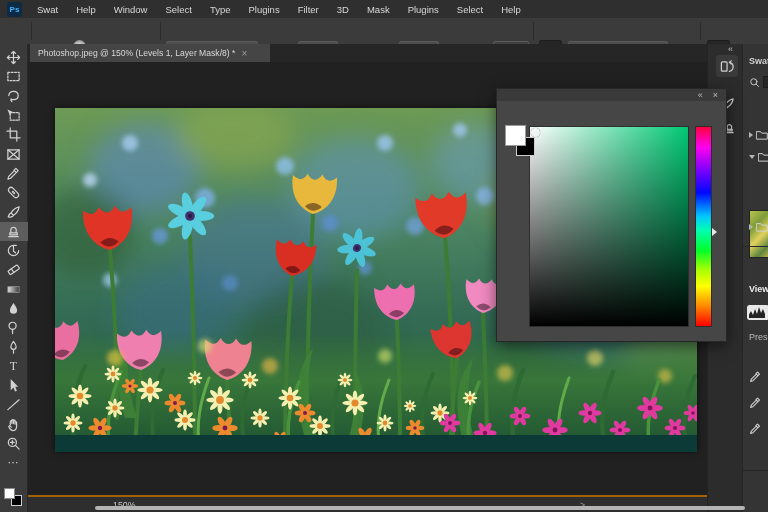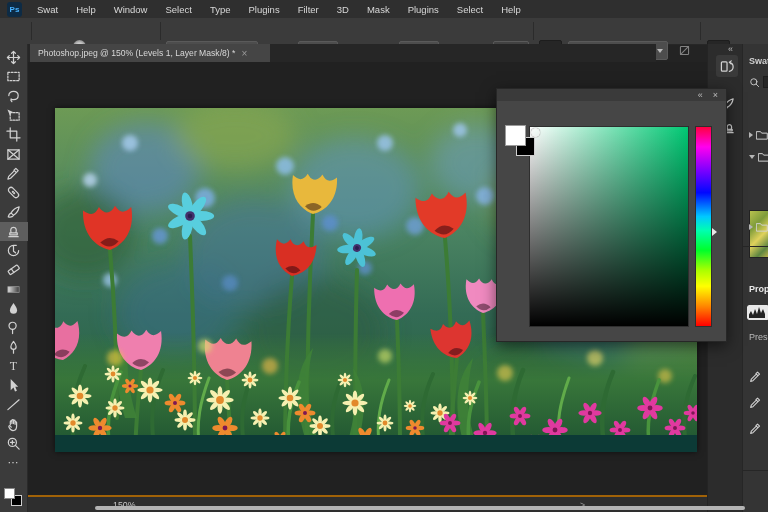--- a/index.html
+++ b/index.html
@@ -22,21 +22,21 @@
   .opt-pressed{background:#262626;border:1px solid #1d1d1d;}
   .select{position:absolute;height:17px;background:#4d4d4d;border:1px solid #5a5a5a;border-radius:2px;
           display:flex;align-items:center;font-size:9px;color:#e0e0e0;padding:0 4px 0 6px;}
   .select .cd{margin-left:auto;}
   .valbox{position:absolute;height:17px;background:#4d4d4d;border:1px solid #5a5a5a;border-radius:2px;
           display:flex;align-items:center;justify-content:center;font-size:9px;color:#e0e0e0;}
   .chev{width:0;height:0;border-left:3.5px solid transparent;border-right:3.5px solid transparent;
         border-top:4px solid #b9b9b9;display:inline-block;}
   .lbl{position:absolute;top:27px;font-size:9px;color:#c9c9c9;}
   
-  #tabbar{left:28px;top:44px;width:628px;height:18px;background:#262626;border-bottom:1px solid #1e1e1e;}
+  #tabbar{left:28px;top:44px;width:740px;height:18px;background:#262626;border-bottom:1px solid #1e1e1e;}
   #doc-tab{position:absolute;left:2px;top:0;width:228px;height:18px;background:#454545;
            display:flex;align-items:center;font-size:8.6px;color:#d8d8d8;padding:0 4px 0 8px;}
   #tab-close{margin-left:6px;color:#9a9a9a;font-size:10px;}
   
   #toolbar{left:0;top:44px;width:28px;height:468px;background:#3b3b3b;border-right:1px solid #2a2a2a;
            display:flex;flex-direction:column;align-items:center;padding-top:4px;box-sizing:border-box;}
   .tool{width:28px;height:19.3px;display:flex;align-items:center;justify-content:center;flex:none;}
   .tool.sel{background:#5e5e5e;}
   #fgbg{position:absolute;left:4px;top:444px;width:20px;height:20px;}
   
@@ -591,21 +591,21 @@
     </div>
     <div class="swatch-thumb"></div>
     <div class="rrow" style="top:178px;">
       <span class="tri-r"></span>
       <svg width="12" height="10" viewBox="0 0 16 13" class="ico">
           <path d="M1 2h5l1.5 2H15v8H1z"></path>
         </svg>
     </div>
     <div class="rdiv" style="top:202px;"></div>
     <div class="rrow" style="top:240px;font-weight:bold;color:#e8e8e8;">
-      <span>Prop</span>
+      <span>View</span>
     </div>
     <div class="abs" style="left:4px;top:261px;">
       <svg width="22" height="15" viewBox="0 0 22 15" class="histo">
         <rect width="22" height="15" rx="2" fill="#e8e8e8"></rect>
         <path d="M2 13V9l2-3 2 4 2-6 2 5 2-7 2 6 2-4 2 5v-?0z" fill="none"></path>
         <path d="M2 13V9.5L4 6l2 4 2-6 2 5 2-7 2 6 2-4 2 5V13z" fill="#222"></path>
         </svg>
     </div>
     <div class="rrow" style="top:288px;color:#b9b9b9;">
       <span>Prese</span>

